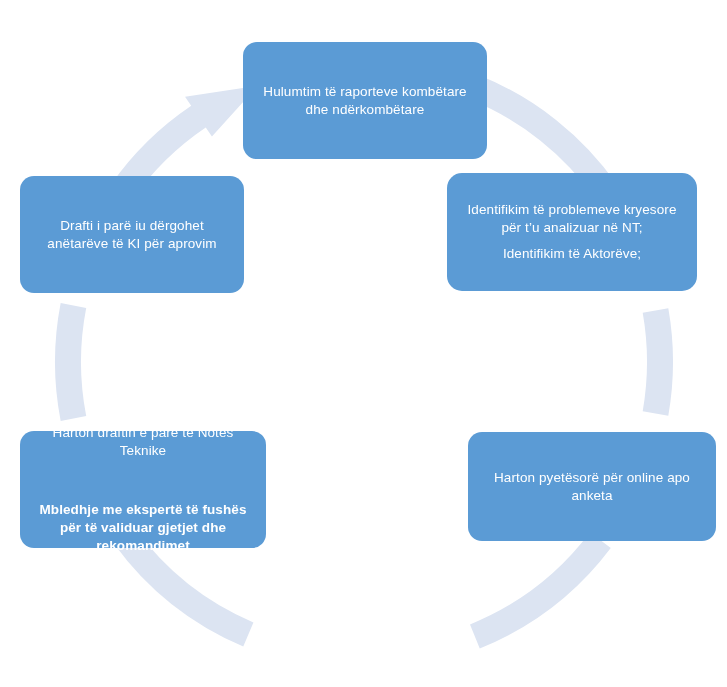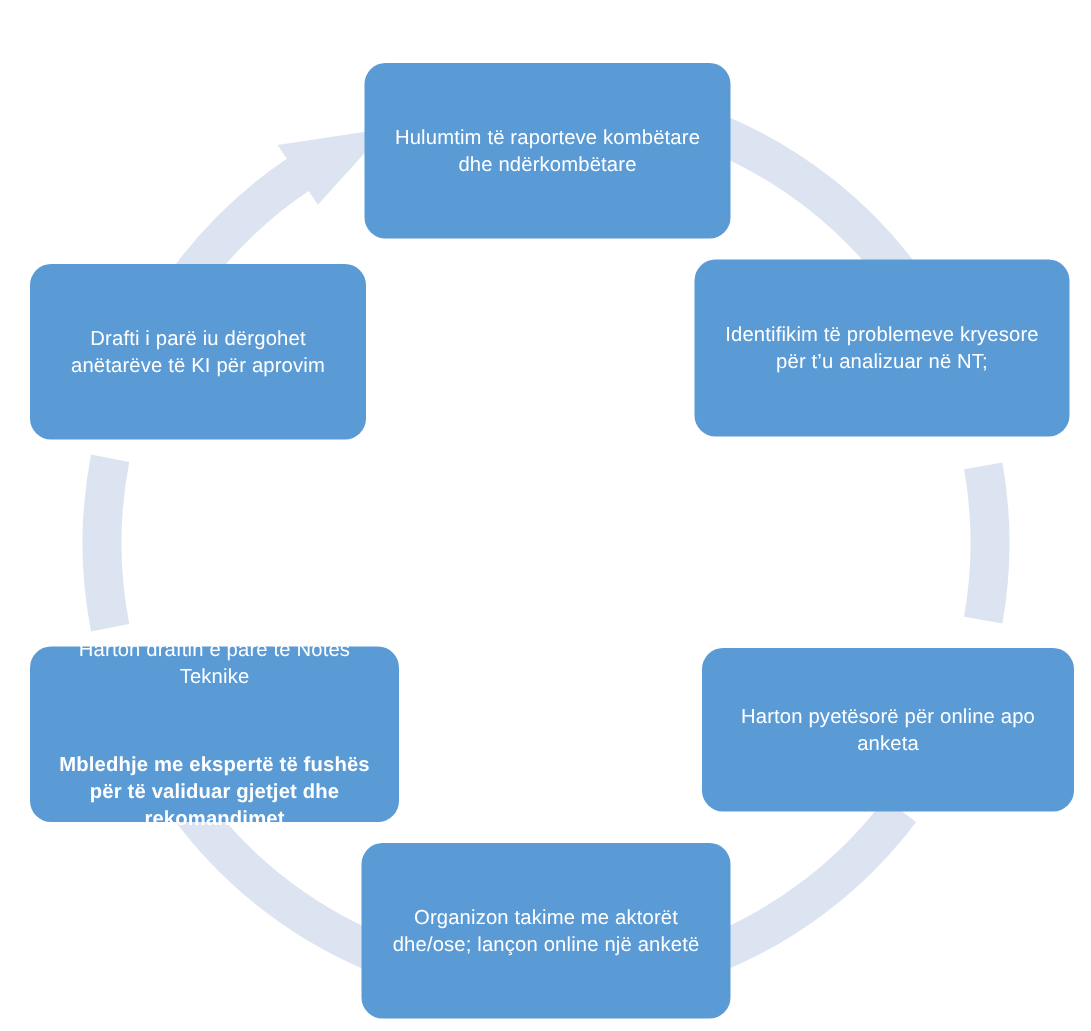--- a/index.html
+++ b/index.html
@@ -44,21 +44,21 @@
     margin: 0;
   }
   .node p + p {
     margin-top: 9px;
   }
   .node p.strong {
     font-weight: bold;
   }
   
   #node-0 { left: 243px; top: 42px;  width: 244px; height: 117px; }
-  #node-1 { left: 463px; top: 173px; width: 250px; height: 118px; }
+  #node-1 { left: 447px; top: 173px; width: 250px; height: 118px; border-radius: 15px; }
   #node-2 { left: 468px; top: 432px; width: 248px; height: 109px; }
   #node-3 { left: 241px; top: 562px; width: 246px; height: 117px; }
   #node-4 { left: 20px;  top: 431px; width: 246px; height: 117px; gap: 32px; }
   #node-5 { left: 20px;  top: 176px; width: 224px; height: 117px; }
 </style>
 </head>
 <body>
 
 <div id="canvas">
 
@@ -72,29 +72,27 @@
         <path d="M 110.88201831470147 184.76488116752685 A 309 309 0 0 1 191.2093928275391 105.8273900804922 L 185.03031124418735 96.66652490375901 L 257.92308693459097 85.66019375682833 L 211.9274899011303 136.5432321436565 L 205.74840831777854 127.38236696692329 A 283 283 0 0 0 132.17997146621525 199.67786851265404 Z" fill="#dce4f2"></path>
       </g>
   </svg>
 
   <div class="node" id="node-0">
     <p>Hulumtim të raporteve kombëtare dhe ndërkombëtare</p>
   </div>
 
   <div class="node" id="node-1">
     <p>Identifikim të problemeve kryesore për t’u analizuar në NT;</p>
+    <p>Identifikim të Aktorëve;</p>
   </div>
 
   <div class="node" id="node-2">
     <p>Harton pyetësorë për online apo anketa</p>
   </div>
 
-  <div class="node" id="node-3">
-    <p>Organizon takime me aktorët dhe/ose; lançon online një anketë</p>
-  </div>
 
   <div class="node" id="node-4">
     <p>Harton draftin e parë të Notës Teknike</p>
     <p class="strong">Mbledhje me ekspertë të fushës për të validuar gjetjet dhe rekomandimet</p>
   </div>
 
   <div class="node" id="node-5">
     <p>Drafti i parë iu dërgohet anëtarëve të KI për aprovim</p>
   </div>
 

